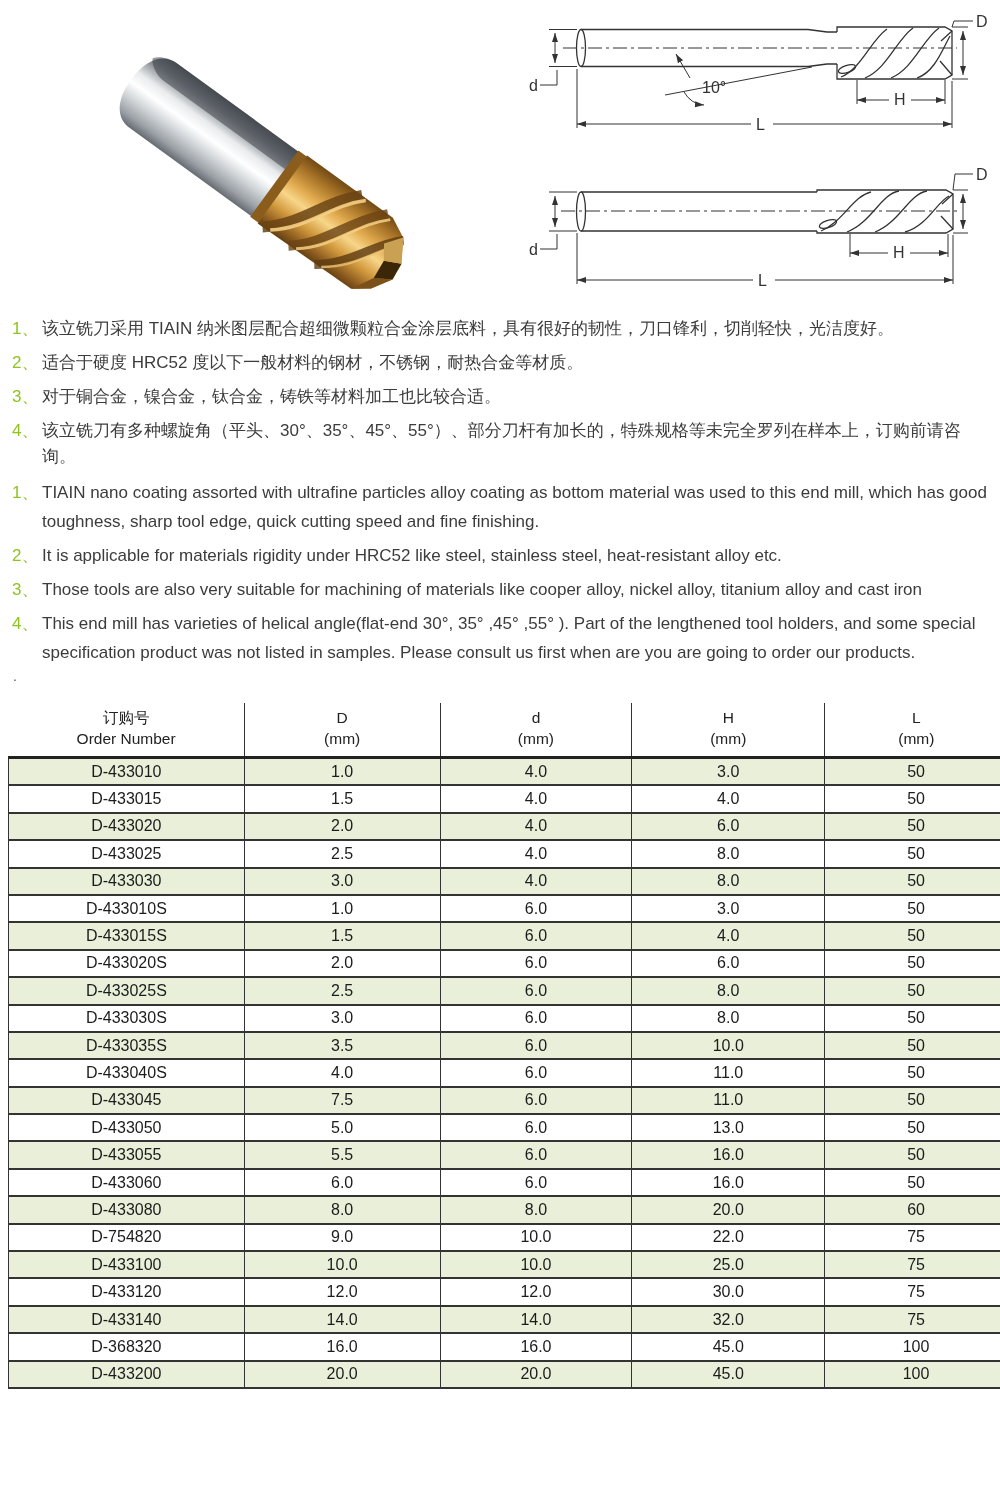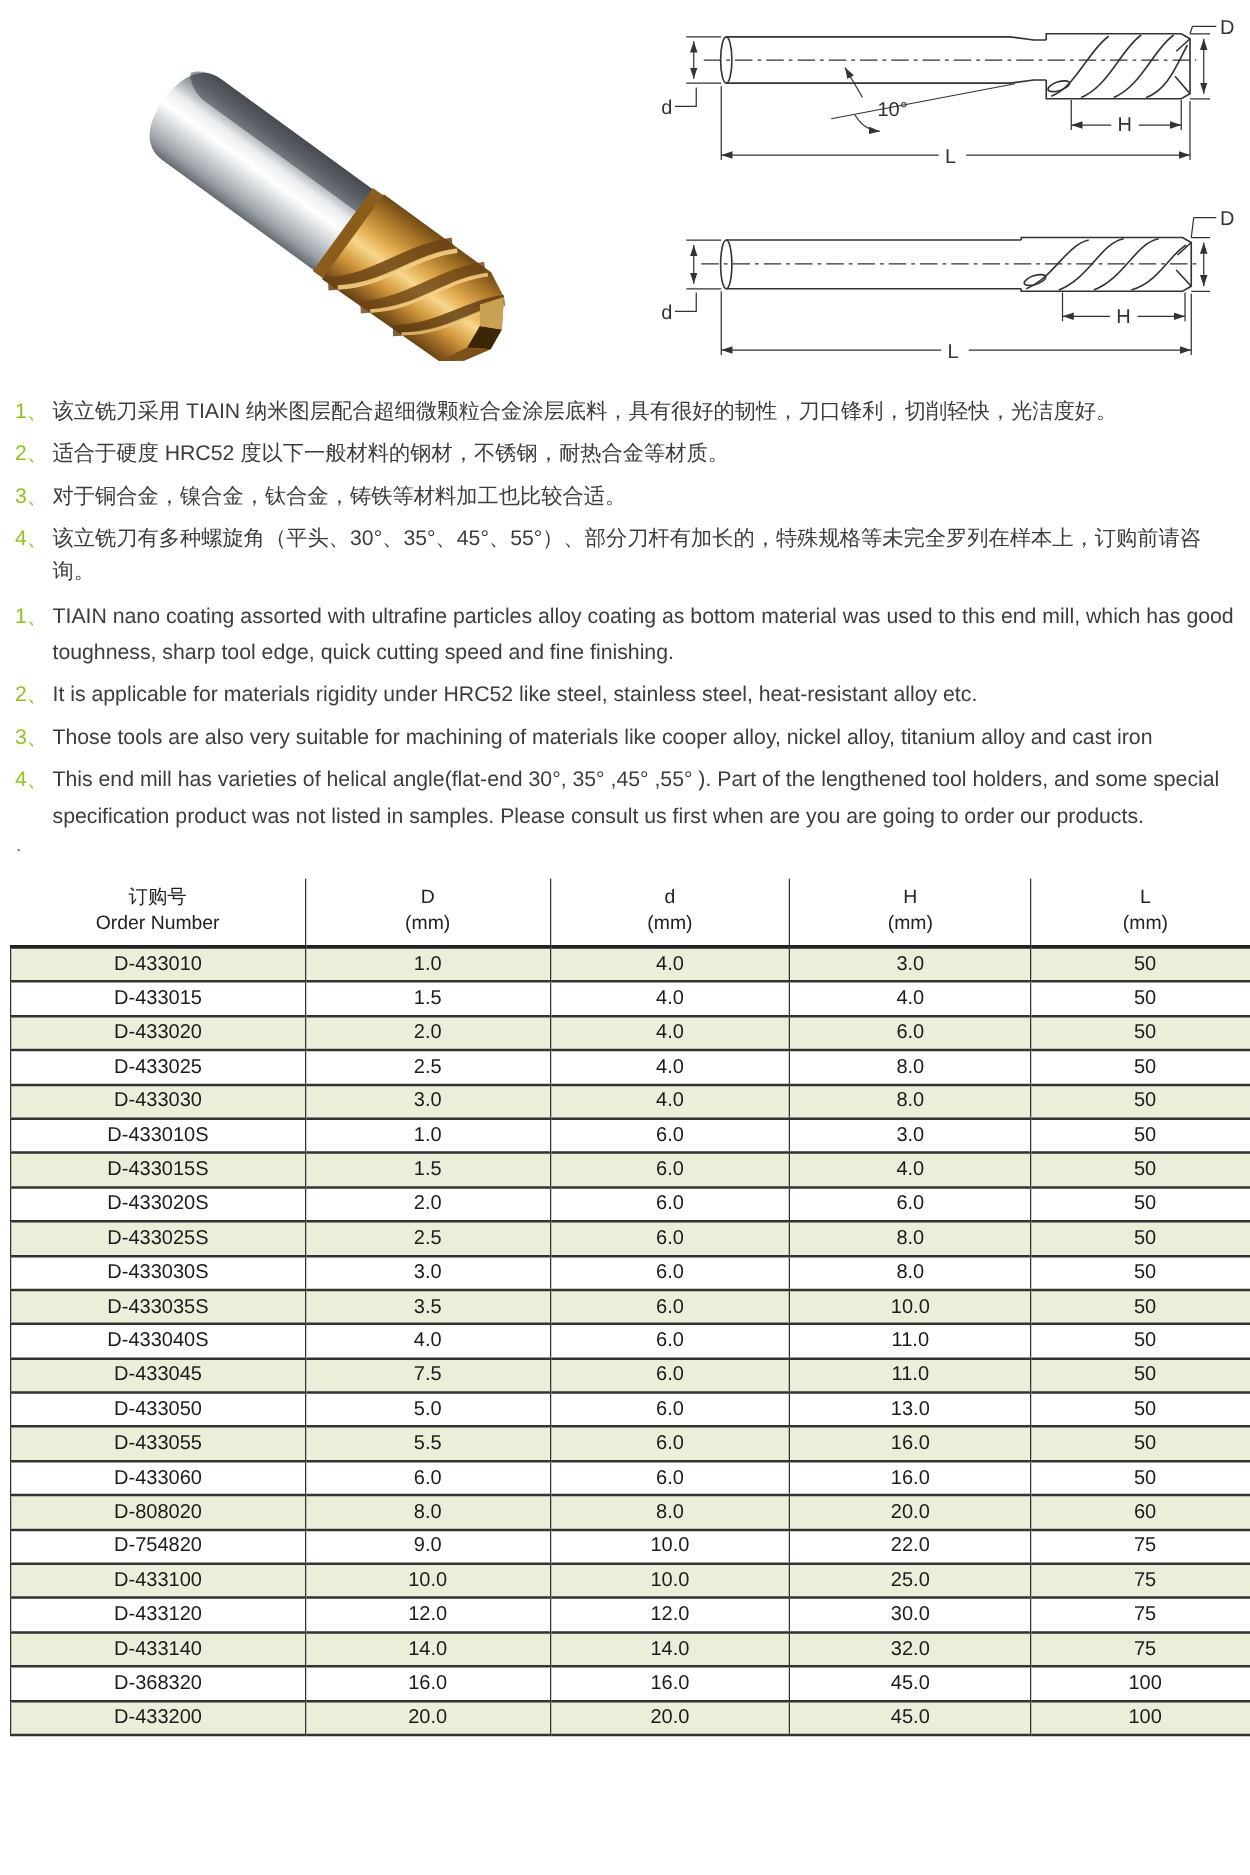--- a/index.html
+++ b/index.html
@@ -365,21 +365,21 @@
         <td>50</td>
       </tr>
       <tr>
         <td>D-433060</td>
         <td>6.0</td>
         <td>6.0</td>
         <td>16.0</td>
         <td>50</td>
       </tr>
       <tr>
-        <td>D-808020</td>
+        <td>D-433080</td>
         <td>8.0</td>
         <td>8.0</td>
         <td>20.0</td>
         <td>60</td>
       </tr>
       <tr>
         <td>D-754820</td>
         <td>9.0</td>
         <td>10.0</td>
         <td>22.0</td>

